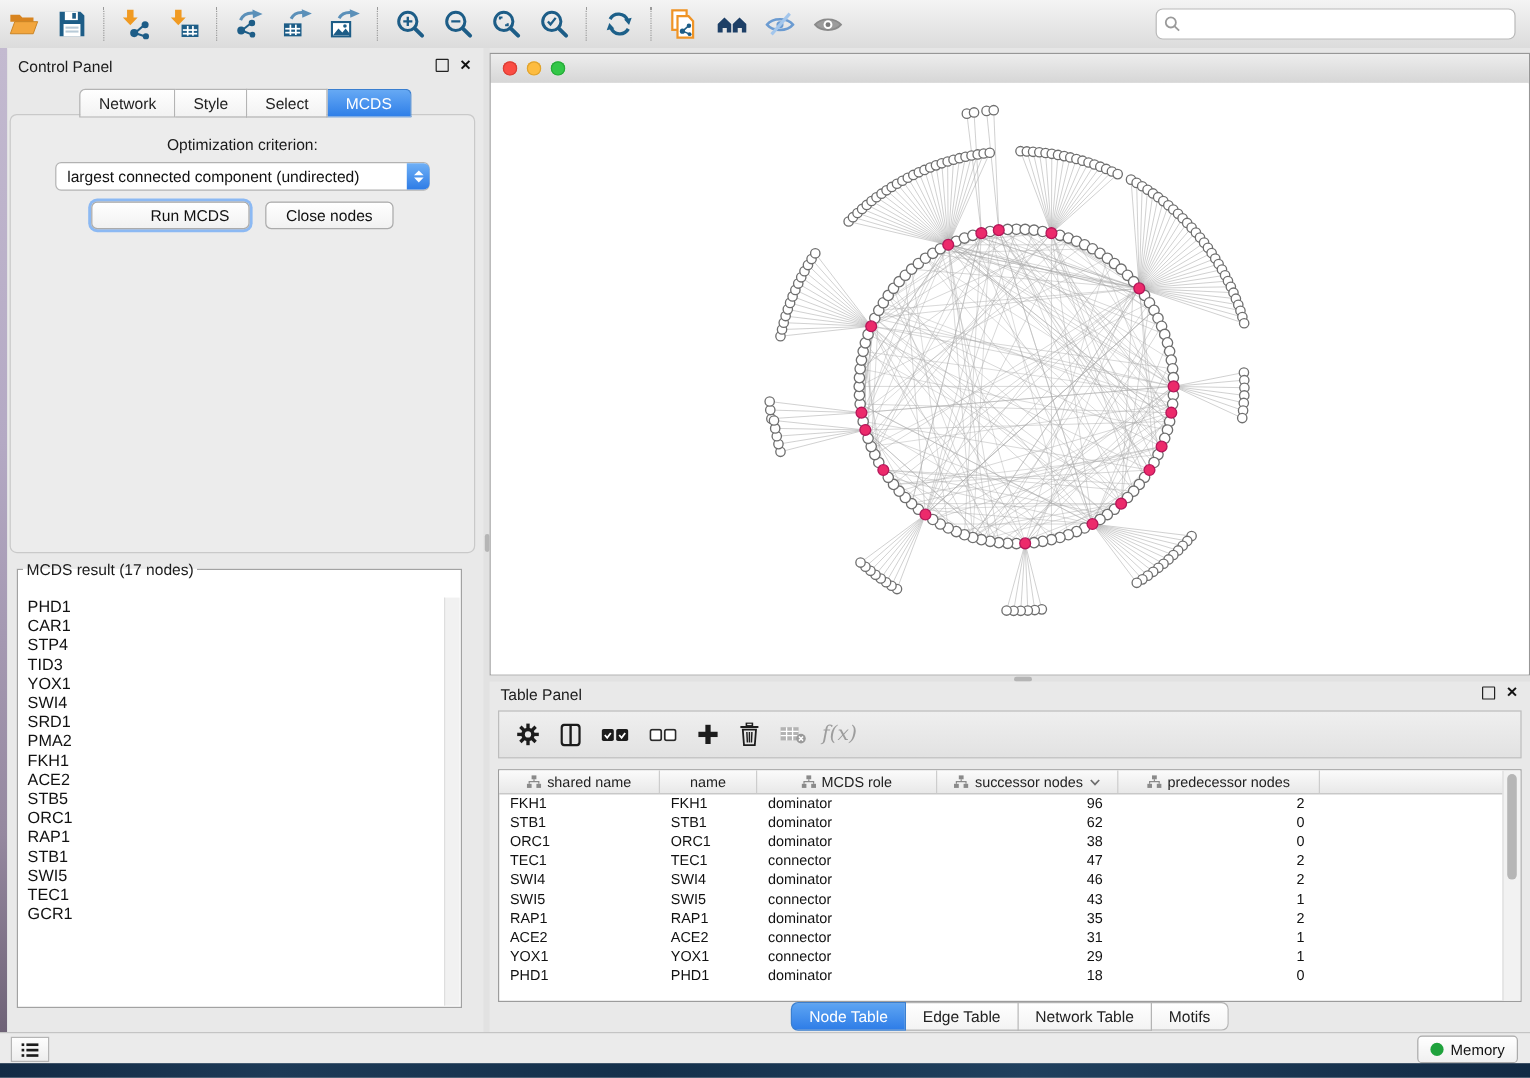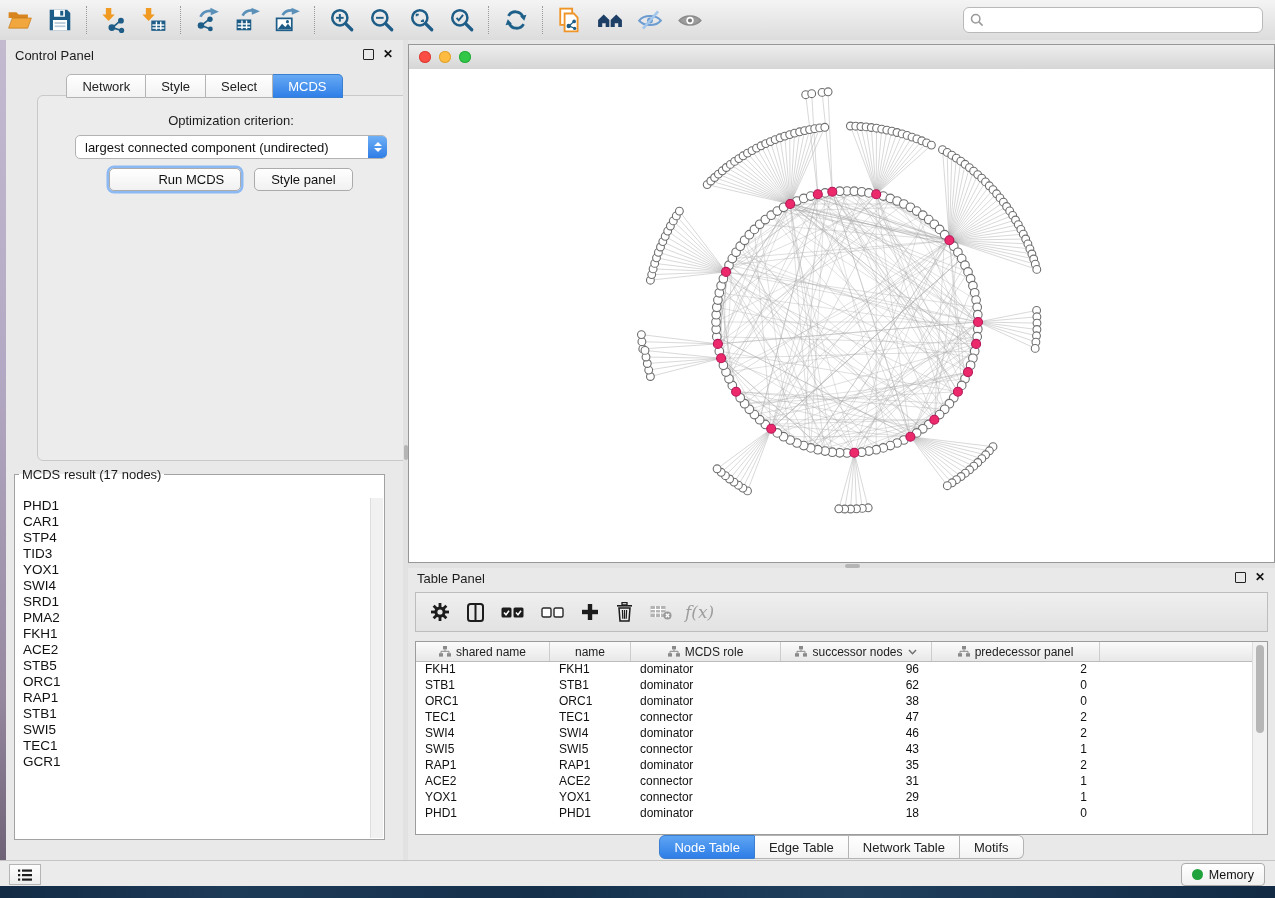--- a/index.html
+++ b/index.html
@@ -32,21 +32,21 @@
   .float-ico{width:9px;height:9px;border:1.6px solid #222;border-radius:1px;display:inline-block;}
   .close-ico{font-size:12px;font-weight:bold;color:#111;line-height:11px;}
   .cp-tabs{position:absolute;left:0;top:34px;width:100%;height:22px;display:flex;justify-content:center;z-index:3;}
   .cp-tab{height:22px;padding:0 15px;display:flex;align-items:center;justify-content:center;
     font-size:13px;color:#222;background:linear-gradient(180deg,#ffffff,#f2f2f2);
     border:1px solid #b4b4b4;border-left:none;}
   .cp-tab:first-child{border-left:1px solid #b4b4b4;border-top-left-radius:5px;}
   .cp-tab:last-child{border-top-right-radius:5px;}
   .cp-tab.sel{background:linear-gradient(180deg,#66a9f4,#2f7fe8);color:#fff;border-color:#3a7fd0;}
   .cp-body{position:absolute;left:2px;top:55px;width:386px;height:364px;background:#ececec;
-    border:1px solid #c9c9c9;border-radius:6px;margin-left:29px;}
+    border:1px solid #c9c9c9;border-radius:6px;}
   .opt-label{position:absolute;left:0;top:17px;width:100%;text-align:center;font-size:13px;color:#1b1b1b;}
   .dropdown{position:absolute;left:37px;top:39px;width:310px;height:22px;background:#fff;
     border:1px solid #b2b2b2;border-radius:5px;display:flex;align-items:center;}
   .dropdown .dd-text{flex:1;font-size:13px;color:#111;padding-left:9px;white-space:nowrap;overflow:hidden;}
   .dd-btn{width:19px;height:22px;margin-right:-1px;border-radius:0 5px 5px 0;
     background:linear-gradient(180deg,#6fb0f6,#2e7ce6);display:flex;flex-direction:column;
     align-items:center;justify-content:center;gap:2px;}
   .dd-up{width:0;height:0;border-left:4px solid transparent;border-right:4px solid transparent;border-bottom:4px solid #fff;}
   .dd-down{width:0;height:0;border-left:4px solid transparent;border-right:4px solid transparent;border-top:4px solid #fff;}
   .btn-row{position:absolute;left:0;top:72px;width:100%;display:flex;justify-content:center;gap:13px;}
@@ -291,21 +291,21 @@
         <div class="opt-label">Optimization criterion:</div>
         <div class="dropdown">
           <span class="dd-text">largest connected component (undirected)</span>
           <span class="dd-btn">
               <span class="dd-up"></span>
               <span class="dd-down"></span>
             </span>
         </div>
         <div class="btn-row">
           <button class="btn focused">Run MCDS</button>
-          <button class="btn">Style panel</button>
+          <button class="btn">Close nodes</button>
         </div>
       </div>
       <fieldset class="result-box">
         <legend>MCDS result (17 nodes)</legend>
         <div class="result-list" id="mcdsList">
             <div class="result-item">PHD1</div>
             <div class="result-item">CAR1</div>
             <div class="result-item">STP4</div>
             <div class="result-item">TID3</div>
             <div class="result-item">YOX1</div>
@@ -1061,21 +1061,21 @@
                   <path d="M1 1l3.5 3.7L8 1" fill="none" stroke="#6e6e6e" stroke-width="1.4"></path>
                 </svg>
               </div>
               <div class="t-hcell" style="width: 168px;">
                 <svg width="12" height="11" viewBox="0 0 12 11">
                   <rect x="4" y="0" width="4" height="3.4" fill="#8a8a8a"></rect>
                   <rect x="0" y="7.2" width="4" height="3.4" fill="#8a8a8a"></rect>
                   <rect x="8" y="7.2" width="4" height="3.4" fill="#8a8a8a"></rect>
                   <path d="M6 3.4V5.3M2 7.2V5.3h8v1.9" fill="none" stroke="#8a8a8a" stroke-width="1"></path>
                 </svg>
-                <span>predecessor panel</span>
+                <span>predecessor nodes</span>
               </div>
               <div class="t-hcell fill"></div>
             </div>
           <div class="t-body" id="tBody">
               <div class="t-row">
                 <div class="t-cell left" style="width: 134px;">FKH1</div>
                 <div class="t-cell left" style="width: 81px;">FKH1</div>
                 <div class="t-cell left" style="width: 150px;">dominator</div>
                 <div class="t-cell right" style="width: 151px;">96</div>
                 <div class="t-cell right" style="width: 168px;">2</div>

